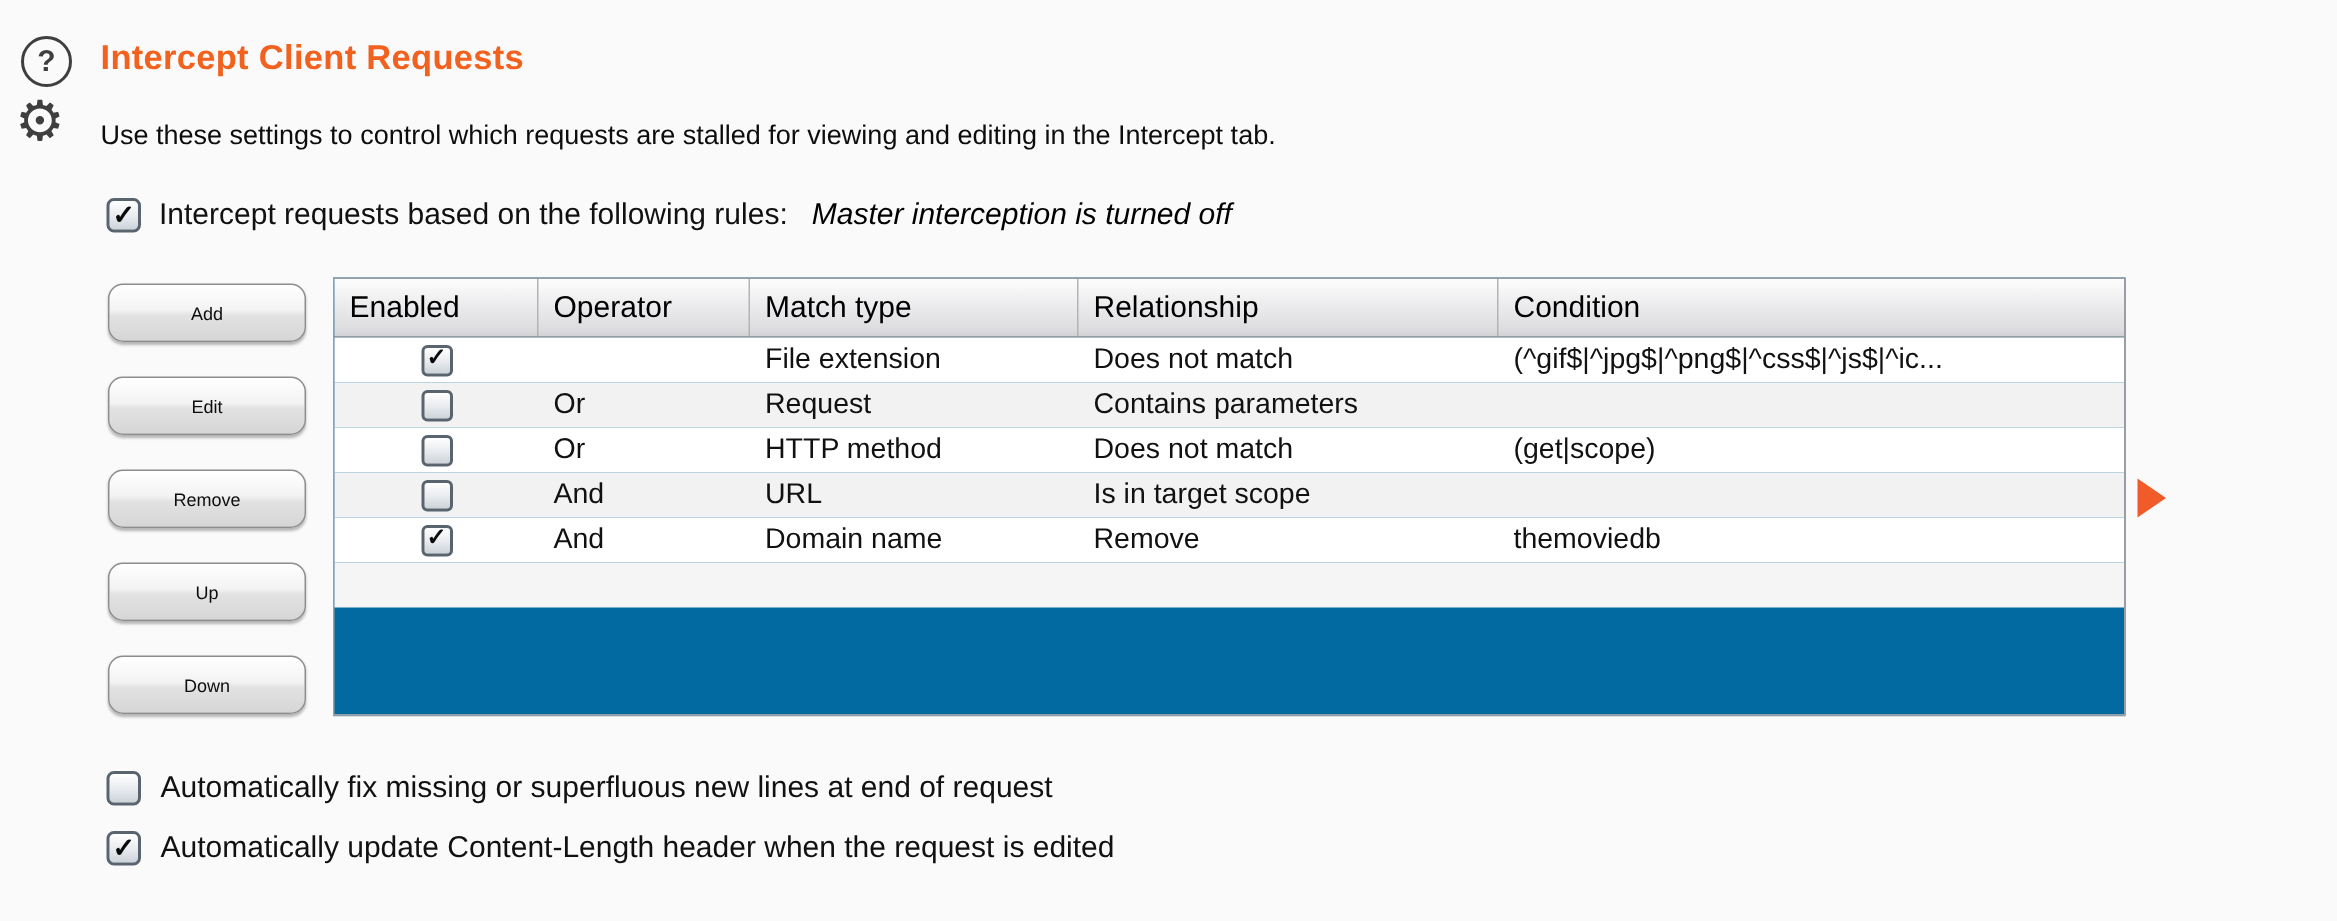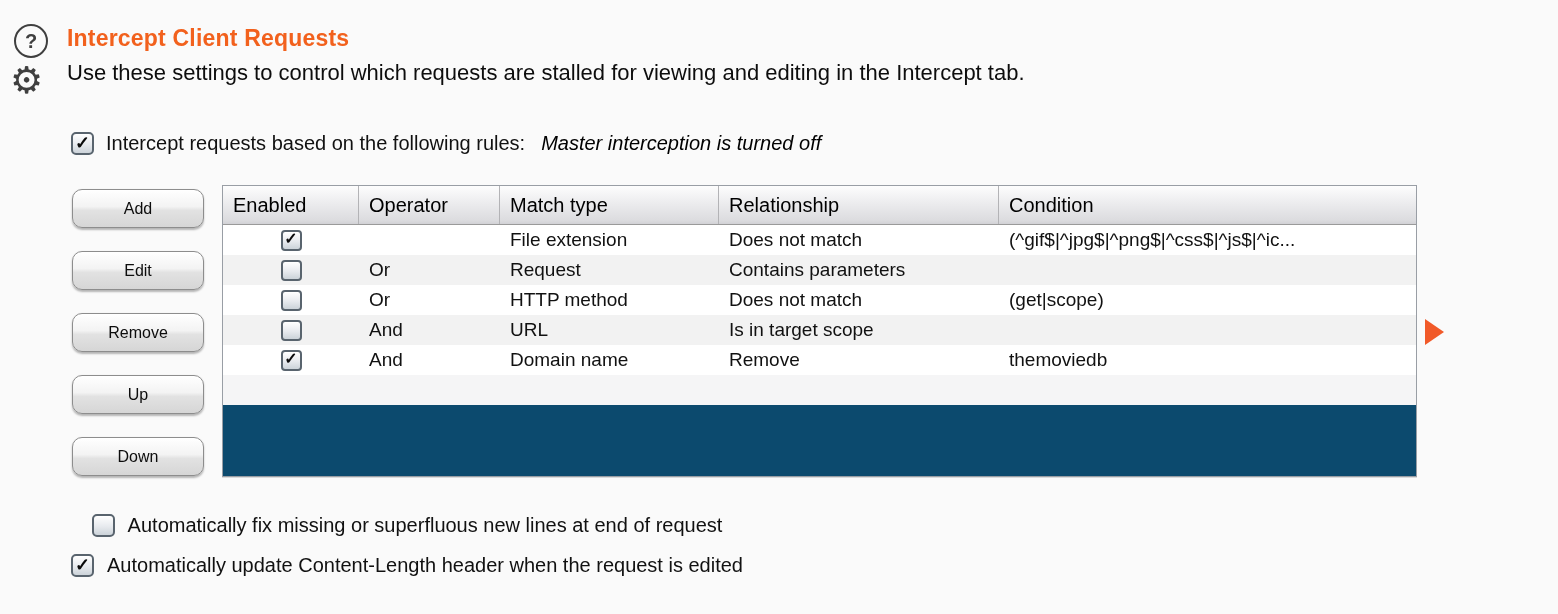--- a/index.html
+++ b/index.html
@@ -15,21 +15,21 @@
     font-size:20px;font-weight:700;color:#3f3f3f;background:transparent;
   }
   .gear-icon{
     position:absolute;left:10px;top:62px;font-size:37px;line-height:38px;color:#3f3f3f;
   }
   .page-title{
     position:absolute;left:67px;top:25px;margin:0;
     font-size:23px;font-weight:700;color:#f2611d;letter-spacing:.2px;
   }
   .page-subtitle{
-    position:absolute;left:67px;top:60px;margin:0;font-size:22px;color:#0d0d0d;
+    position:absolute;left:67px;top:80px;margin:0;font-size:18px;color:#0d0d0d;
   }
   
   .checkbox{
     width:19px;height:19px;flex:0 0 19px;border:2px solid #59646e;border-radius:5px;
     background:linear-gradient(#ffffff,#e7eaee 55%,#ccd3d9);
     box-shadow:inset 0 1px 0 rgba(255,255,255,.9);
     display:inline-flex;align-items:center;justify-content:center;cursor:pointer;
   }
   .checkbox .mark{opacity:0;font-size:18px;font-weight:700;color:#0a0a0a;line-height:1;transform:translateY(-1px);}
   .checkbox.checked .mark{opacity:1;}
@@ -38,26 +38,26 @@
     position:absolute;left:71px;top:132px;display:flex;align-items:center;gap:12px;
     font-size:20px;
   }
   .master-row .warning{color:#000000;font-style:italic;margin-left:4px;}
   
   .btn-col{position:absolute;left:72px;top:189px;display:flex;flex-direction:column;gap:23px;}
   .mac-btn{
     width:132px;height:39px;border-radius:10px;border:1px solid #8d8d8d;
     background:linear-gradient(#ffffff,#f3f3f3 45%,#e2e2e2 55%,#d6d6d6);
     box-shadow:0 1.5px 2px rgba(0,0,0,.28), inset 0 1px 0 #ffffff;
-    font-family:"Liberation Sans",sans-serif;font-size:16px;color:#0d0d0d;cursor:pointer;
+    font-family:"Liberation Sans",sans-serif;font-size:12px;color:#0d0d0d;cursor:pointer;
   }
   
   .rules-table{
     position:absolute;left:222px;top:185px;width:1195px;height:292px;
-    border:1.5px solid #999ea5;background:#0c4a6e;box-sizing:border-box;
+    border:1.5px solid #999ea5;background:#0369a1;box-sizing:border-box;
     box-shadow:0 1px 0 rgba(0,0,0,.12);
   }
   .thead{
     display:flex;height:39px;
     background:linear-gradient(#fdfdfd,#ececee 45%,#dcdcdf 90%,#d2d2d6);
     border-bottom:1px solid #9a9a9a;box-sizing:border-box;
   }
   .th{
     font-size:20px;color:#000;display:flex;align-items:center;padding-left:10px;
     border-right:1px solid #b3b3b6;box-sizing:border-box;
@@ -79,21 +79,21 @@
   .cell .checkbox{width:17px;height:17px;flex:0 0 17px;border-width:2px;border-radius:4px;}
   .cell .checkbox .mark{font-size:16px;}
   .empty-stripe{height:30px;background:#f5f5f6;}
   
   .sel-arrow{
     position:absolute;left:1425px;top:319px;width:0;height:0;
     border-top:13px solid transparent;border-bottom:13px solid transparent;
     border-left:19px solid #f15a29;
   }
   
-  .footer-opts{position:absolute;left:71px;top:514px;display:flex;flex-direction:column;gap:17px;align-items:center;}
+  .footer-opts{position:absolute;left:71px;top:514px;display:flex;flex-direction:column;gap:17px;}
   .opt-row{display:flex;align-items:center;gap:13px;font-size:20px;}
 </style>
 </head>
 <body>
 
 <div class="canvas">
 
   <div class="help-icon">?</div>
 
   <h1 class="page-title">Intercept Client Requests</h1>

